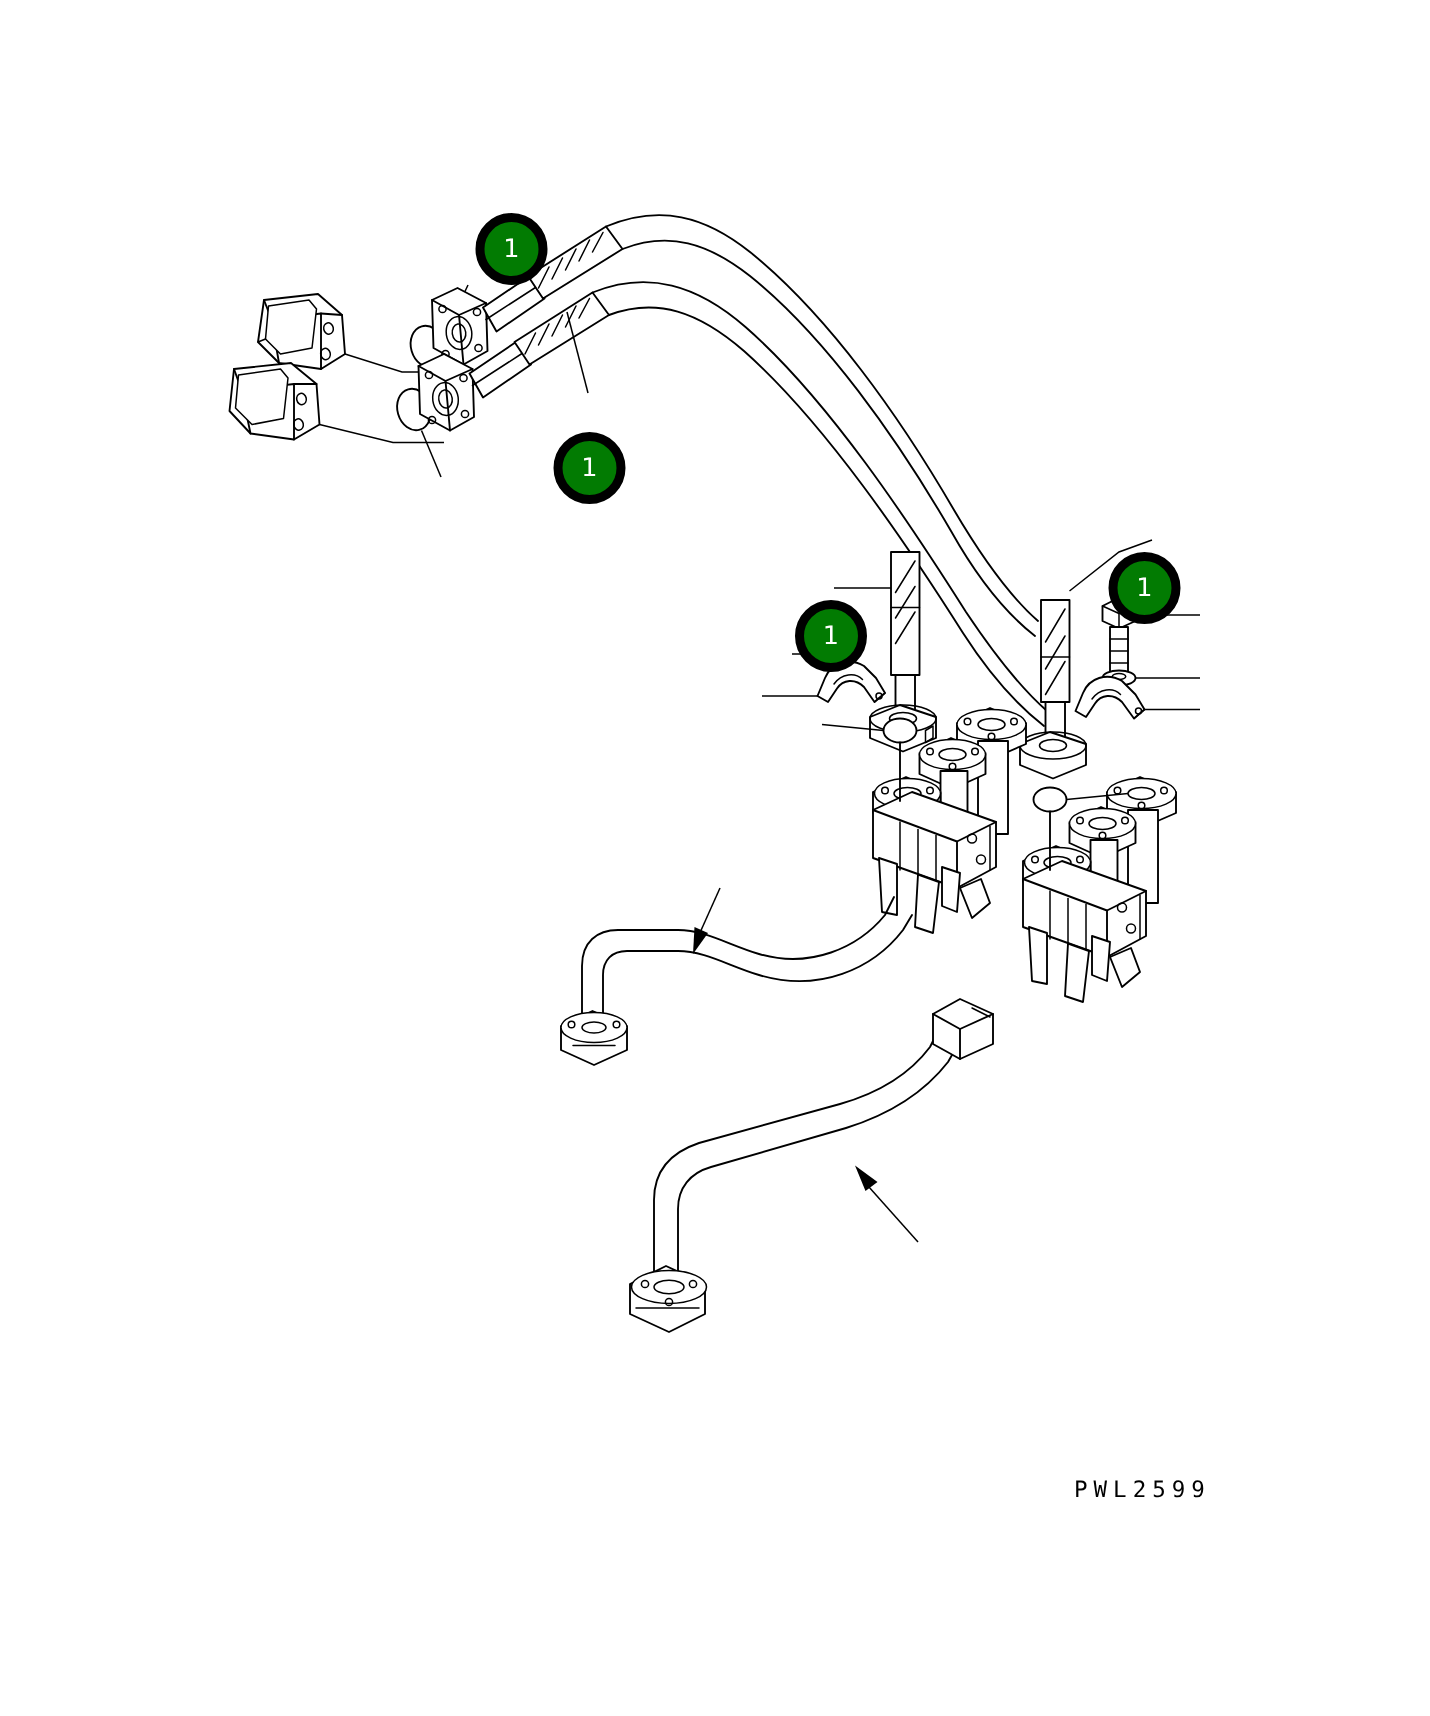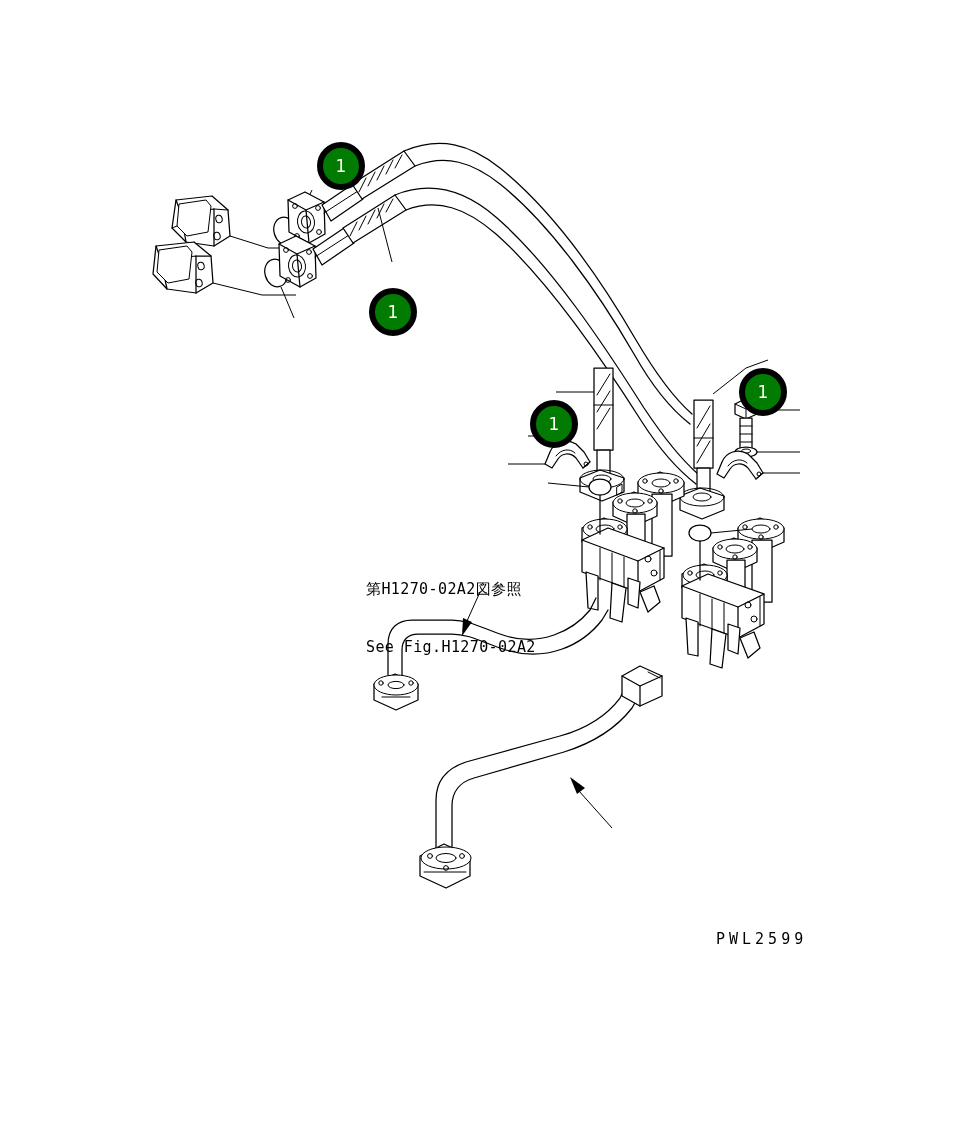--- a/index.html
+++ b/index.html
@@ -389,21 +389,17 @@
   <div class="balloon" style="left:369px; top:288px; width:48px; height:48px; background:#027B02; border:6px solid #000000; font-size:17px;">
     <span>1</span>
   </div>
   <div class="balloon" style="left:530px; top:400px; width:48px; height:48px; background:#027B02; border:6px solid #000000; font-size:17px;">
     <span>1</span>
   </div>
   <div class="balloon" style="left:739px; top:368px; width:48px; height:48px; background:#027B02; border:6px solid #000000; font-size:17px;">
     <span>1</span>
   </div>
 
-  <div class="ref-label" style="left:366px; top:542px; font-size:15px;">
-    <span class="ln1">第H1270-02A2図参照</span>
-    <span class="ln2">See Fig.H1270-02A2</span>
-  </div>
-
-
-  <div class="drawing-no" style="left:716px; top:930px; font-size:15px;">PWL2599</div>
+
+
+  <div class="drawing-no" style="left:716px; top:984px; font-size:15px;">PWL2599</div>
 
 </div>
 
 </body></html>

